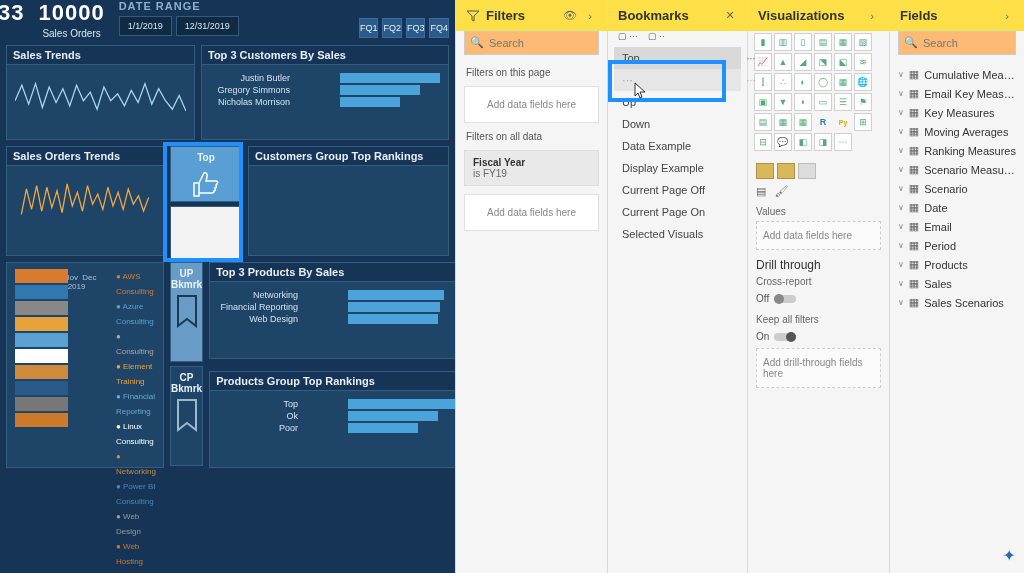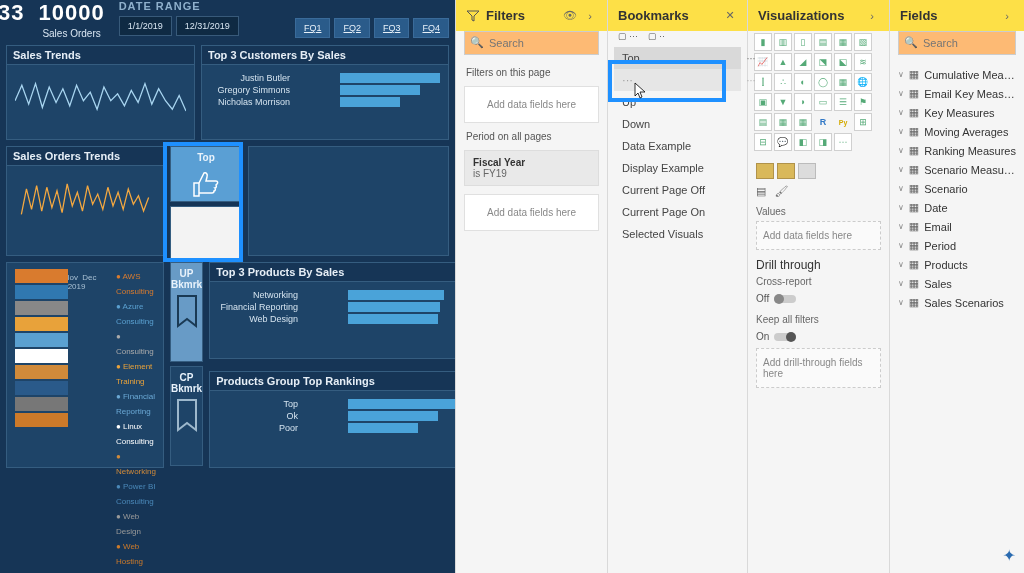--- a/index.html
+++ b/index.html
@@ -10,21 +10,21 @@
   .top-row { display: flex; align-items: flex-start; padding: 0 6px 6px; }
   .metric { text-align: center; padding-right: 14px; }
   .metric .num { font-size: 22px; font-weight: 600; color: #fff; letter-spacing: 1px; }
   .metric .lbl { font-size: 10px; color: #d9e6f2; margin-top: 2px; }
   .metric.cut { margin-left: -8px; }
   .daterange { flex: 1; }
   .dr-title { font-size: 11px; font-weight: 700; letter-spacing: 1px; color: #8fb0cc; margin-bottom: 4px; }
   .dr-buttons { display: flex; gap: 4px; }
   .dr-btn { background: #0f2a43; border: 1px solid #385a7a; padding: 4px 8px; font-size: 9px; color: #d9e6f2; }
   .fq-buttons { display: flex; gap: 4px; margin-left: auto; padding-top: 18px; }
-  .fq { background: #2a5b8a; color: #e8f1f9; font-size: 9px; padding: 4px 8px; border: 1px solid #3a6b9a; text-decoration: underline; }
+  .fq { background: #2a5b8a; color: #e8f1f9; font-size: 9px; padding: 4px 0; border: 1px solid #3a6b9a; }
   
   .grid { padding: 0 6px; }
   .card { background: #1e4468; border: 1px solid #355d80; margin-bottom: 6px; }
   .card-title { background: #163556; font-weight: 700; font-size: 11px; color: #e6eef6; padding: 3px 6px; border-bottom: 1px solid #355d80; }
   .card-body { padding: 6px 8px; }
   .row1 { display: flex; gap: 6px; }
   .row1 .c1 { width: 215px; height: 95px; }
   .row1 .c2 { flex: 1; height: 95px; }
   
   .spark { width: 100%; height: 56px; }
@@ -183,20 +183,21 @@
         <div class="bk active">
           <div class="bt">Top</div>
           <svg width="34" height="30" viewBox="0 0 34 30">
             <path fill="none" stroke="#fff" stroke-width="1.5" d="M5 14h5v13H5zM10 14l5-10c2-1 4 1 3 4l-1 4h10c2 0 2 2 1 3l-1 1c1 1 0 3-1 3l0 0c1 1 0 3-1 3l0 0c0 2-1 2-2 2H10z"></path>
           </svg>
         </div>
         <div class="bk" style="background:#f3f3f3"></div>
       </div>
       <div class="highlight"></div>
       <div class="card c3">
+        <div class="card-title">Customers Group Top Rankings</div>
       </div>
     </div>
 
     <div class="row3">
       <div class="card c1">
         <div class="card-body" style="display:flex;gap:8px">
           <div style="display:flex;">
             <div class="stack">
               <div class="stk" style="background:#d97b2e"></div>
               <div class="stk" style="background:#3078b0"></div>
@@ -289,21 +290,21 @@
     <h3>Filters</h3>
     <span class="ico">👁</span>
     <span class="ico">›</span>
   </div>
   <div class="search">
     <span class="sico">🔍</span>
     <input type="text" placeholder="Search" style="">
   </div>
   <div class="fsec">Filters on this page</div>
   <div class="fbox">Add data fields here</div>
-  <div class="fsec">Period on all pages</div>
+  <div class="fsec">Filters on all data</div>
   <div class="fapplied">
     <div class="fn">Fiscal Year</div>
     <div class="fv">is FY19</div>
   </div>
   <div class="fbox">Add data fields here</div>
 </div>
 
 <div class="pane bookmarks">
   <div class="pane-header">
     <h3>Bookmarks</h3>

